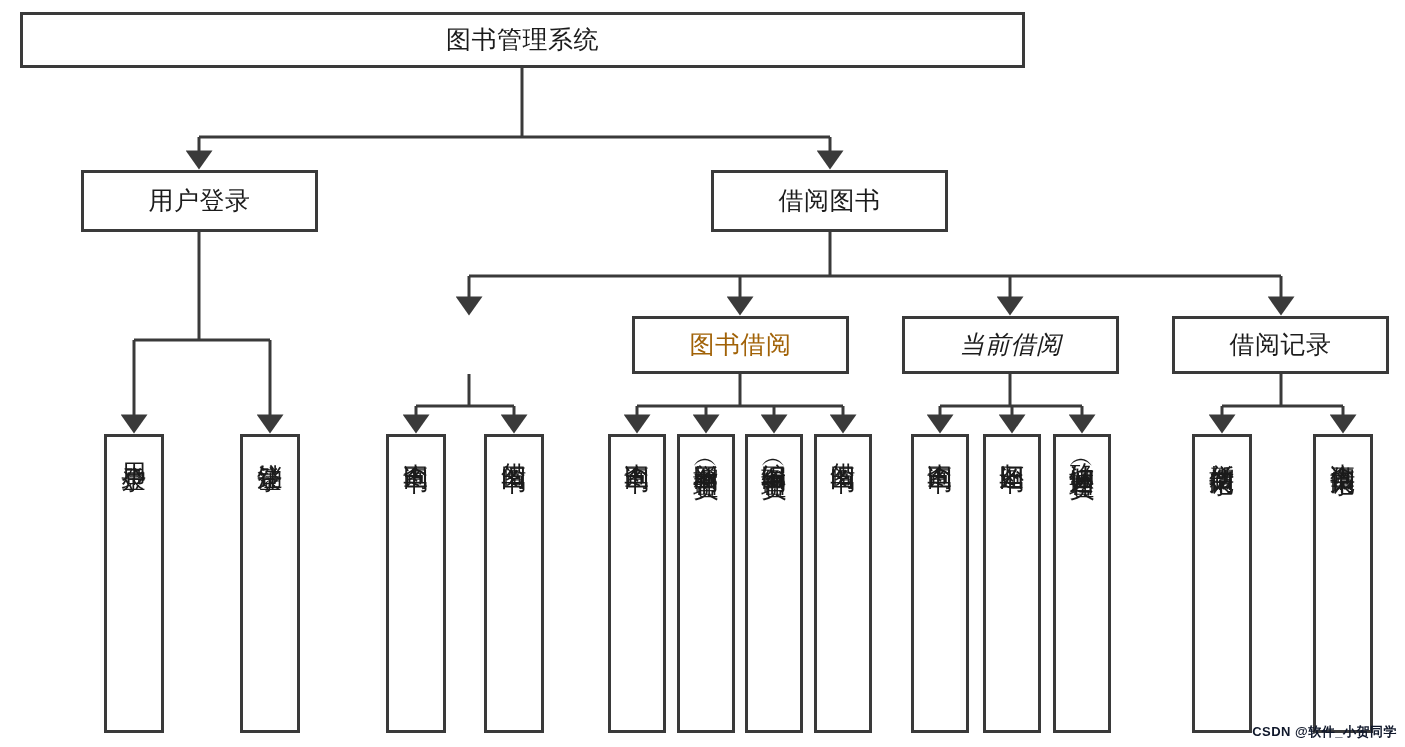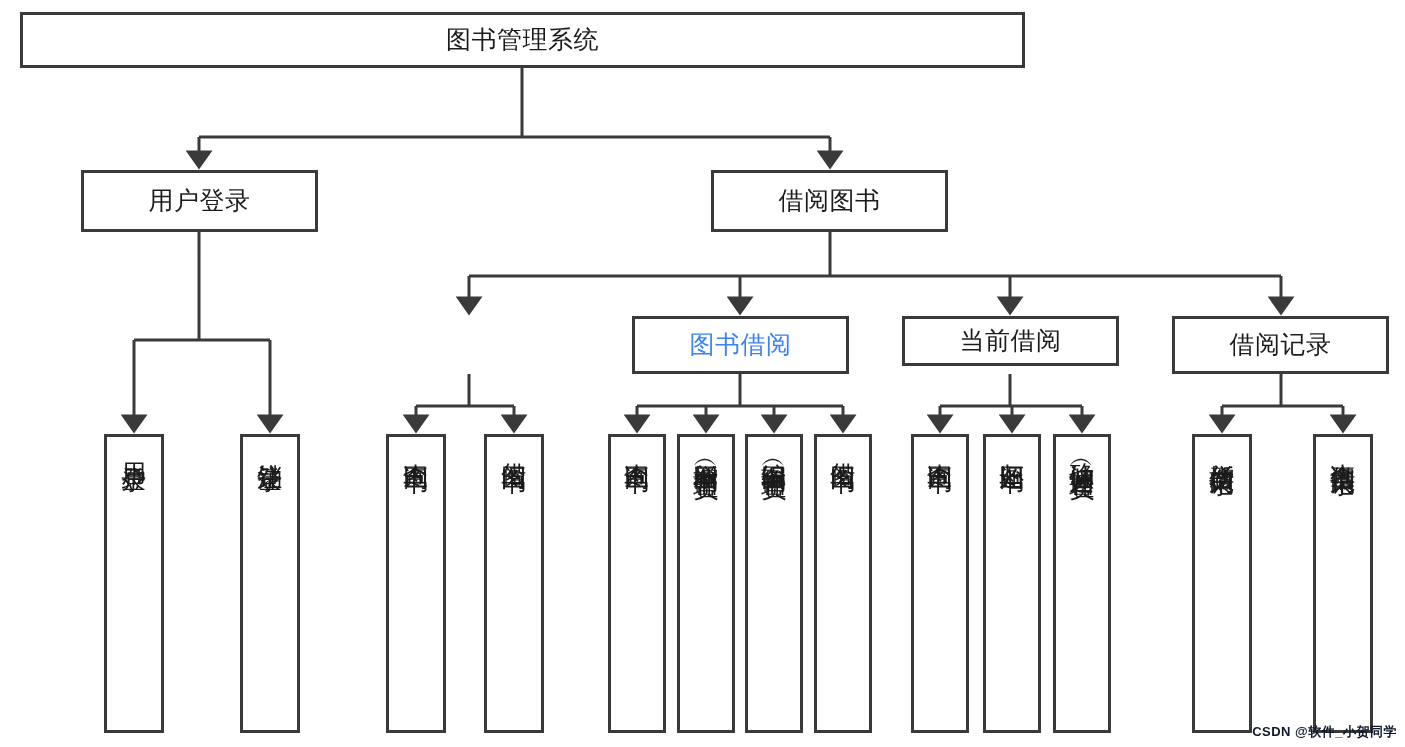--- a/index.html
+++ b/index.html
@@ -136,24 +136,24 @@
     <span class="lbl">图书管理系统</span>
   </div>
 
   <div class="node horiz" id="n-l2-0" style="left: 81px; top: 170px; width: 237px; height: 62px; border-color: rgb(58, 58, 58); border-width: 3px; background: rgb(255, 255, 255); color: rgb(27, 27, 27);">
     <span class="lbl">用户登录</span>
   </div>
   <div class="node horiz" id="n-l2-1" style="left: 711px; top: 170px; width: 237px; height: 62px; border-color: rgb(58, 58, 58); border-width: 3px; background: rgb(255, 255, 255); color: rgb(27, 27, 27);">
     <span class="lbl">借阅图书</span>
   </div>
 
-  <div class="node horiz" id="n-l3-1" style="left: 632px; top: 316px; width: 217px; height: 58px; border-color: rgb(58, 58, 58); border-width: 3px; background: rgb(255, 255, 255); color: #3b82f6;">
+  <div class="node horiz" id="n-l3-1" style="left: 632px; top: 316px; width: 217px; height: 58px; border-color: rgb(58, 58, 58); border-width: 3px; background: rgb(255, 255, 255); color: #a16207;">
     <span class="lbl">图书借阅</span>
   </div>
-  <div class="node horiz" id="n-l3-2" style="left: 902px; top: 316px; width: 217px; height: 50px; border-color: rgb(58, 58, 58); border-width: 3px; background: rgb(255, 255, 255); color: rgb(27, 27, 27);">
+  <div class="node horiz" id="n-l3-2" style="left: 902px; top: 316px; width: 217px; height: 58px; border-color: rgb(58, 58, 58); border-width: 3px; background: rgb(255, 255, 255); color: rgb(27, 27, 27); font-style: italic;">
     <span class="lbl">当前借阅</span>
   </div>
   <div class="node horiz" id="n-l3-3" style="left: 1172px; top: 316px; width: 217px; height: 58px; border-color: rgb(58, 58, 58); border-width: 3px; background: rgb(255, 255, 255); color: rgb(27, 27, 27);">
     <span class="lbl">借阅记录</span>
   </div>
 
   <div class="node vert" id="n-lf-0" style="left: 104px; top: 434px; width: 60px; height: 299px; border-color: rgb(58, 58, 58); border-width: 3px; background: rgb(255, 255, 255); color: rgb(27, 27, 27);">
     <span class="lbl">用户登录</span>
   </div>
   <div class="node vert" id="n-lf-1" style="left: 240px; top: 434px; width: 60px; height: 299px; border-color: rgb(58, 58, 58); border-width: 3px; background: rgb(255, 255, 255); color: rgb(27, 27, 27);">

